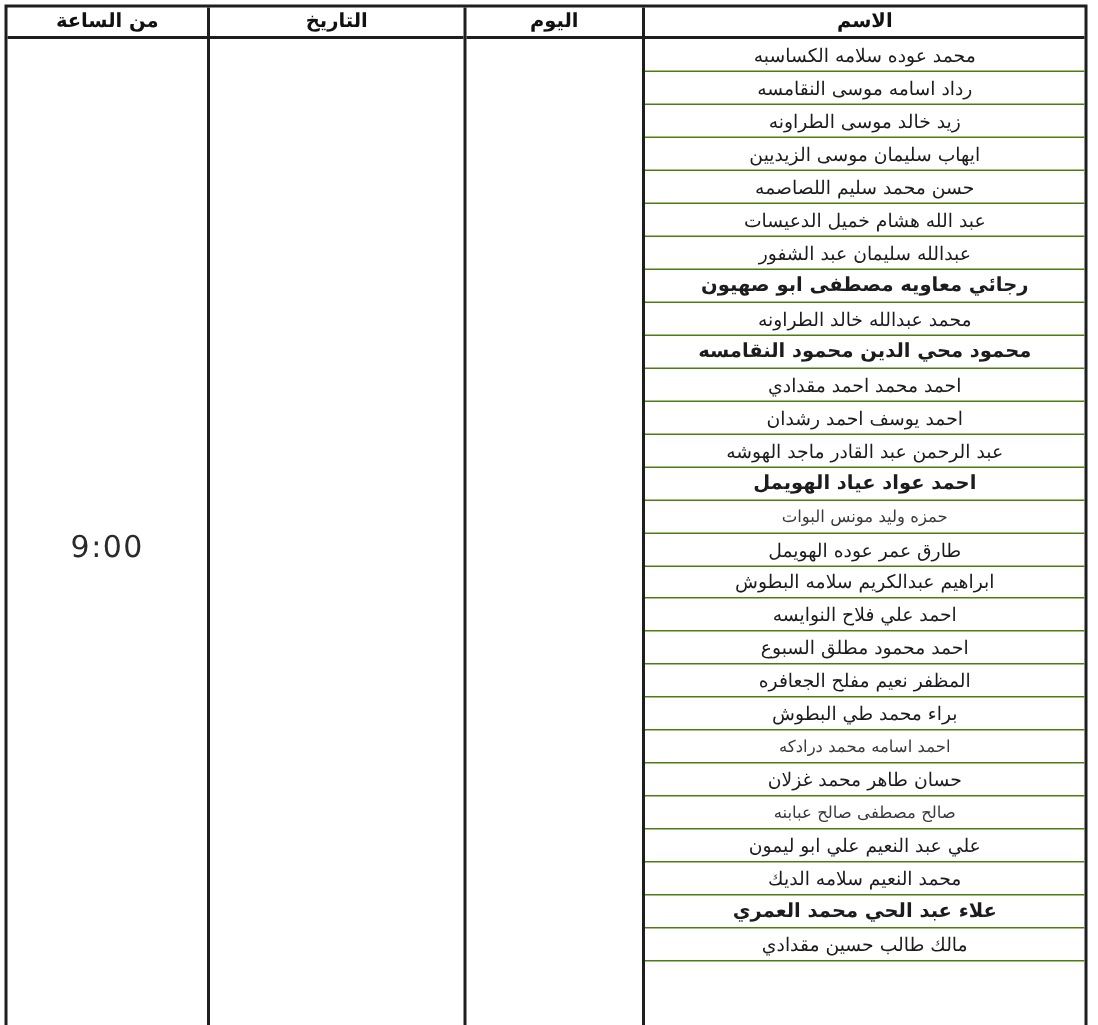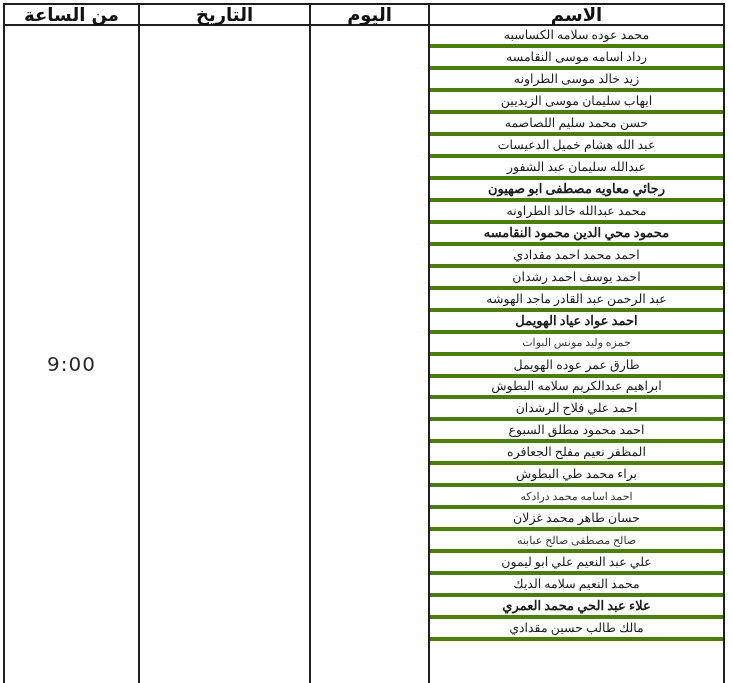--- a/index.html
+++ b/index.html
@@ -34,21 +34,21 @@
   .col-day  { width: 119px; }
   .col-name { flex: 1; }
   .hdr {
     height: 21px;
     box-sizing: border-box;
     border-bottom: 2px solid #1e1e1e;
     display: flex;
     align-items: center;
     justify-content: center;
     font-weight: bold;
-    font-size: 18px;
+    font-size: 13px;
     color: #111;
     direction: rtl;
     flex: none;
   }
   .body-cell {
     flex: 1;
     display: flex;
     align-items: center;
     justify-content: center;
   }
@@ -58,30 +58,29 @@
     letter-spacing: 1px;
   }
   .rows {
     display: flex;
     flex-direction: column;
     flex: none;
   }
   .name-row {
     height: 21.97px;
     box-sizing: border-box;
-    border-bottom: 4px solid #4d7c0f;
+    border-bottom: 1px solid #4d7c0f;
     display: flex;
     align-items: center;
     justify-content: center;
     direction: rtl;
     font-size: 12.5px;
     color: #1c1c1c;
     overflow: hidden;
     white-space: nowrap;
-    font-family: Liberation Serif, serif;
   }
   
   .name-row:nth-child(8),
   .name-row:nth-child(10),
   .name-row:nth-child(14),
   .name-row:nth-child(27) { font-weight: bold; font-size: 13px; }
   .name-row:nth-child(15),
   .name-row:nth-child(22),
   .name-row:nth-child(24) { font-size: 11px; color: #3a3a3a; }
 </style>
@@ -178,21 +177,21 @@
 
   <div class="name-row">
     <span>طارق عمر عوده الهويمل</span>
   </div>
 
   <div class="name-row">
     <span>ابراهيم عبدالكريم سلامه البطوش</span>
   </div>
 
   <div class="name-row">
-    <span>احمد علي فلاح الرشدان</span>
+    <span>احمد علي فلاح النوايسه</span>
   </div>
 
   <div class="name-row">
     <span>احمد محمود مطلق السبوع</span>
   </div>
 
   <div class="name-row">
     <span>المظفر نعيم مفلح الجعافره</span>
   </div>
 

